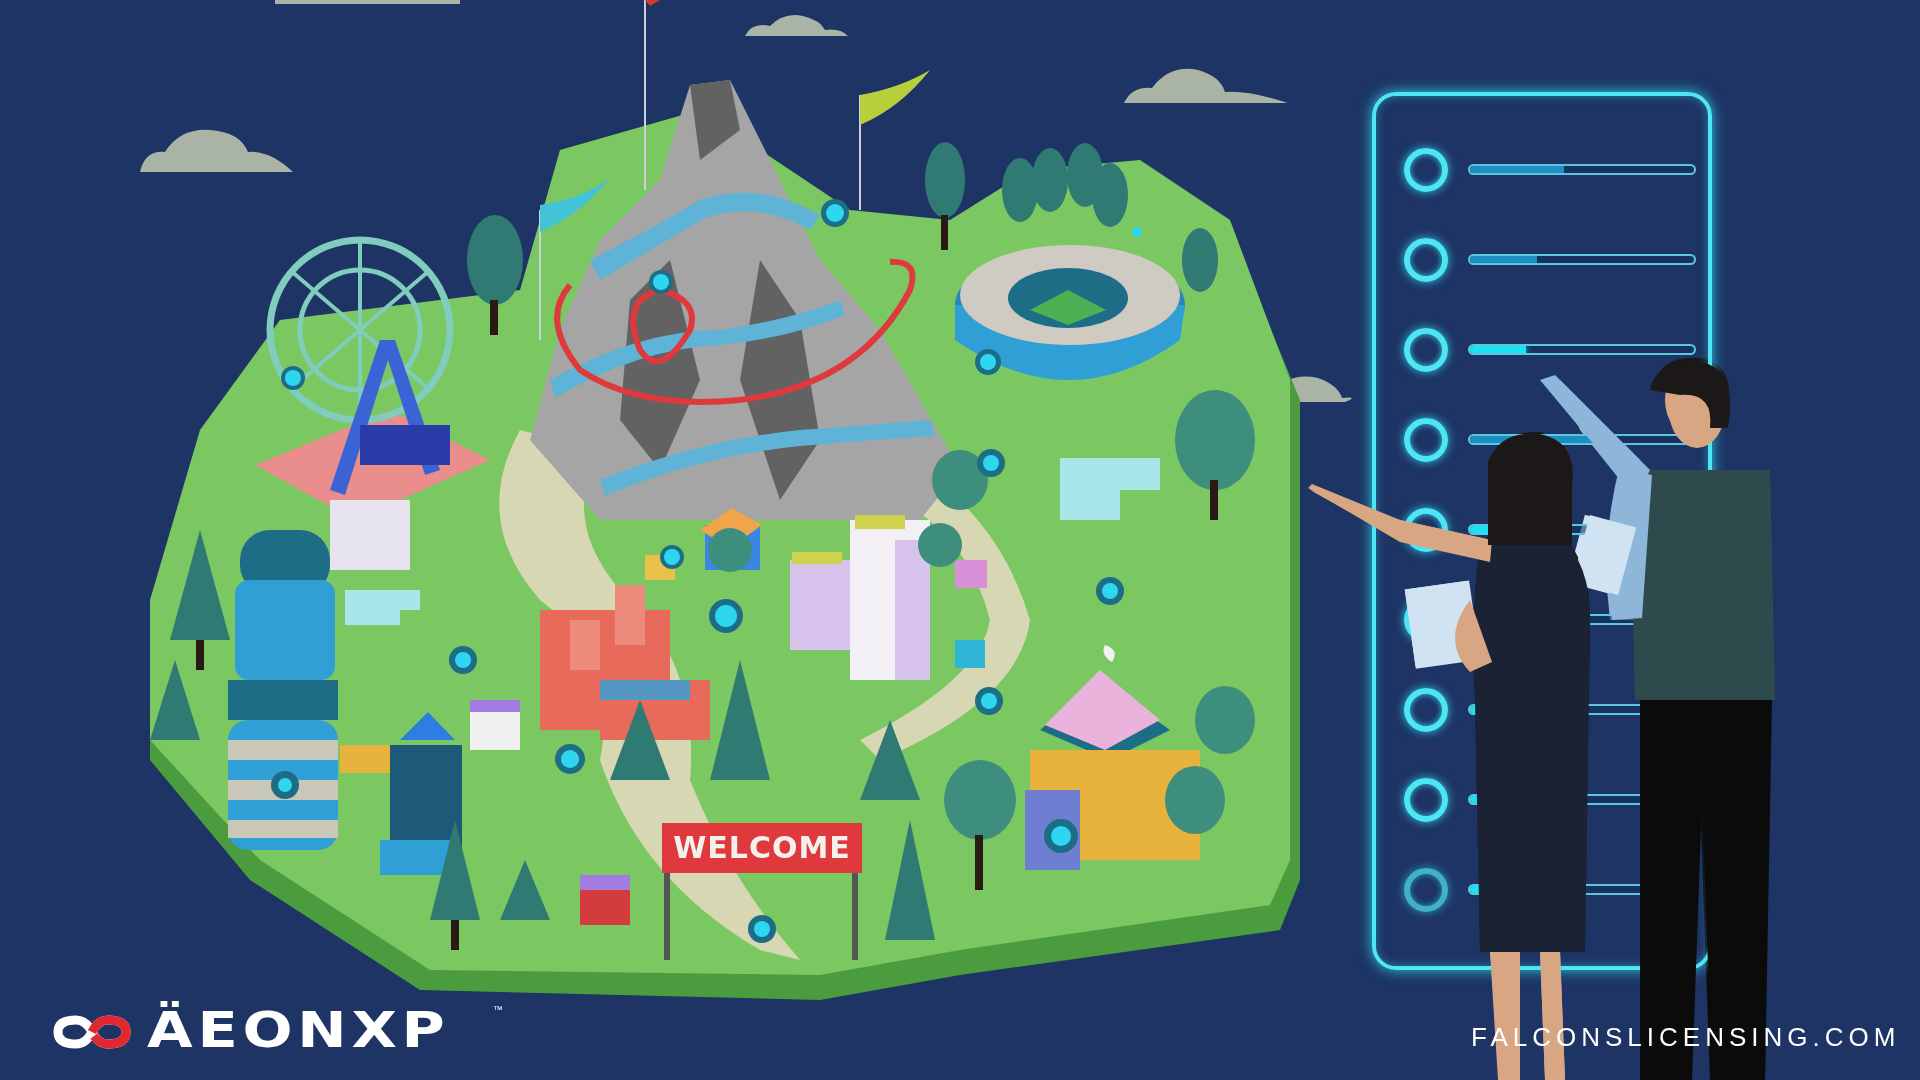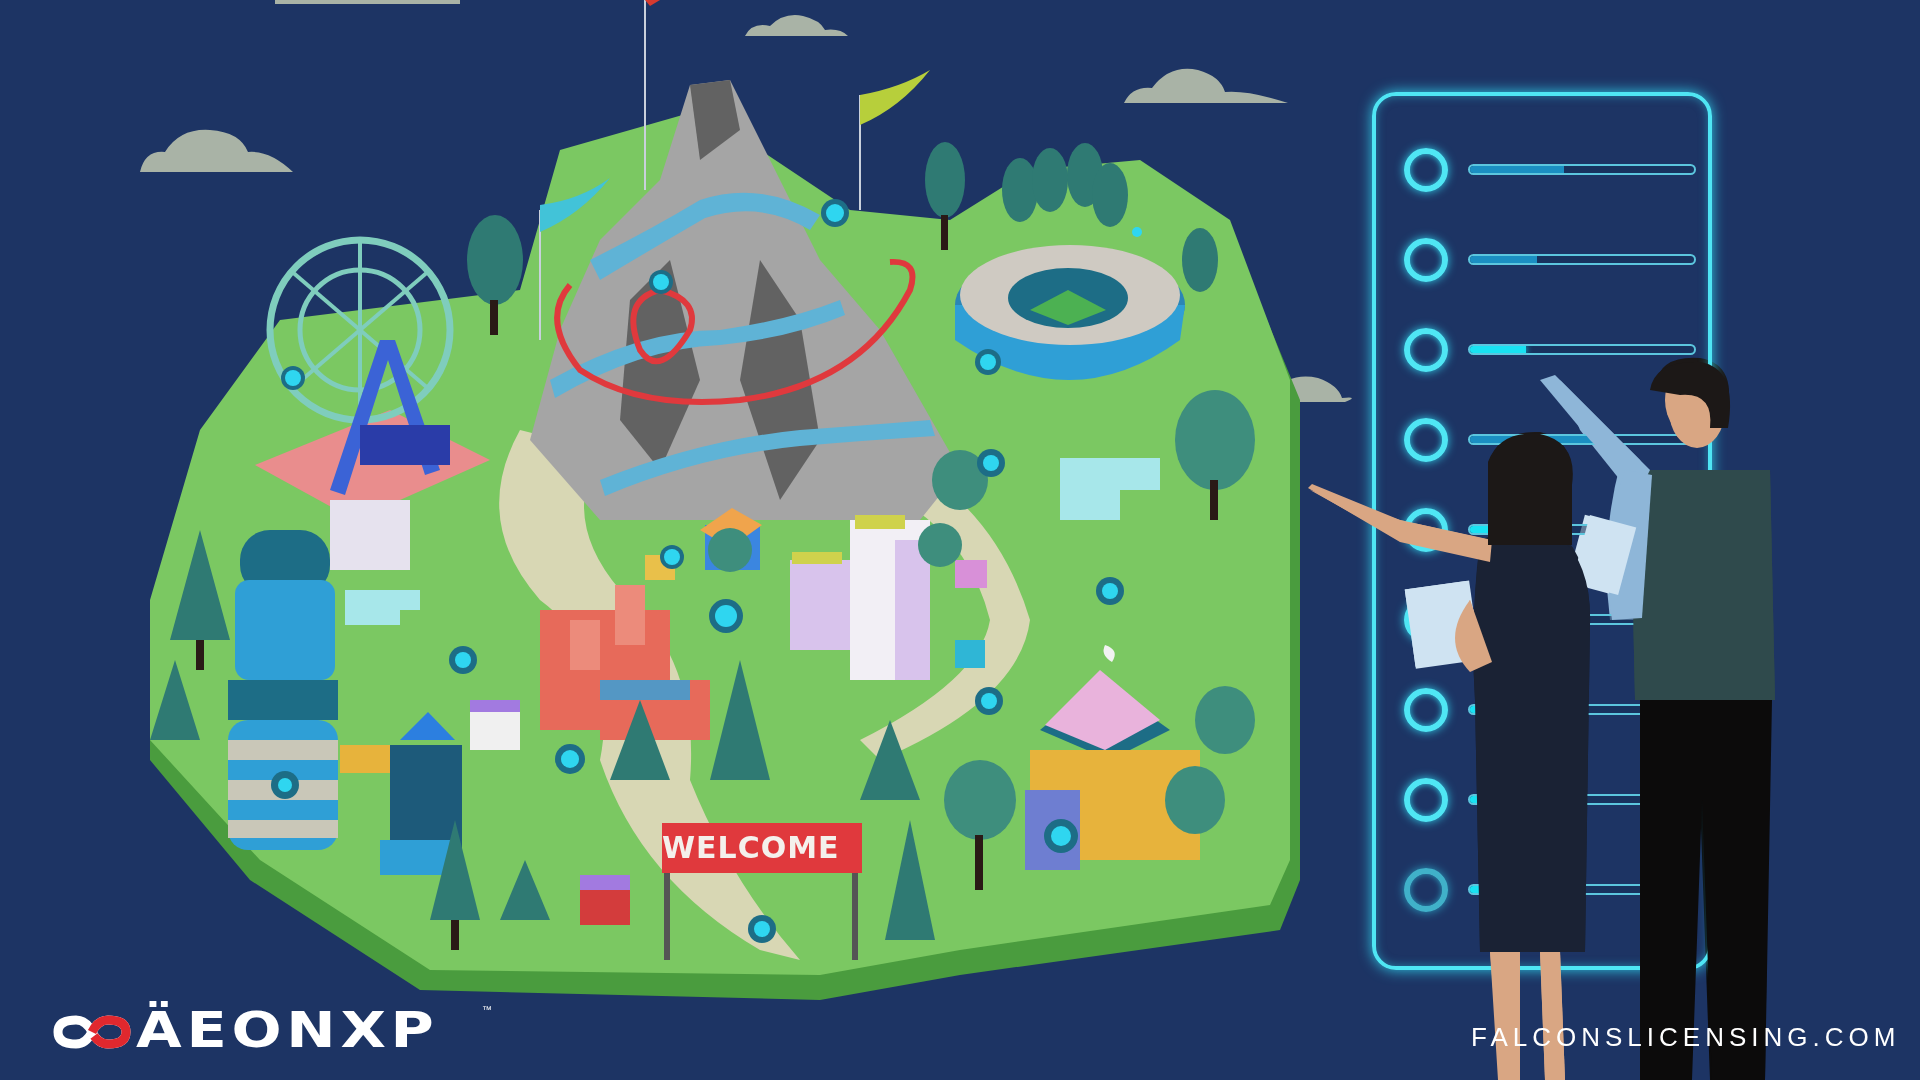--- a/index.html
+++ b/index.html
@@ -17,27 +17,27 @@
   .pcircle {
     position:absolute; left:0; top:0; width:44px; height:44px; border-radius:50%;
     border:6px solid #4fe6f4; box-shadow:0 0 10px #2fc9e6, inset 0 0 6px #2fc9e6;
   }
   .pbar {
     position:absolute; left:64px; top:16px; width:228px; height:11px; border-radius:6px;
     border:2px solid #5cc6de; overflow:hidden; background:rgba(22,50,90,.6);
   }
   .pfill { height:100%; background:#1b8fc2; }
   .pfill.bright { background:#19e2f2; box-shadow:0 0 6px #19e2f2; }
-  .logo { position:absolute; left:54px; top:1006px; height:48px; display:flex; align-items:center;justify-content:flex-end; }
+  .logo { position:absolute; left:65px; top:1006px; height:48px; display:flex; align-items:center;justify-content:flex-end; }
   .logo-text { color:#fff; font-weight:bold; font-size:50px; letter-spacing:4px; font-family:"DejaVu Sans", sans-serif; transform:scaleX(1.18); transform-origin:left; margin-left:10px; }
   .tm { color:#fff; font-size:10px; position:absolute; left:428px; top:-2px; }
   .site { position:absolute; left:1471px; top:1022px; color:#fff; font-size:26px; letter-spacing:5px; }
   .welcome {
     position:absolute; left:662px; top:823px; width:200px; height:50px; background:#e0393d;
-    color:#f4f0ec; font-weight:bold; font-size:30px; text-align:left; line-height:50px; letter-spacing:1px;
+    color:#f4f0ec; font-weight:bold; font-size:30px; text-align:center; line-height:50px; letter-spacing:1px;
     font-family:"DejaVu Sans", sans-serif;
   }
 </style>
 </head>
 <body>
 
 <svg id="scene" viewBox="0 0 1920 1080" xmlns="http://www.w3.org/2000/svg">
 
   <g class="cloud">
     <path d="M140,172 Q145,150 165,152 Q180,128 210,130 Q240,132 248,152 Q270,150 293,172 Z"></path>

